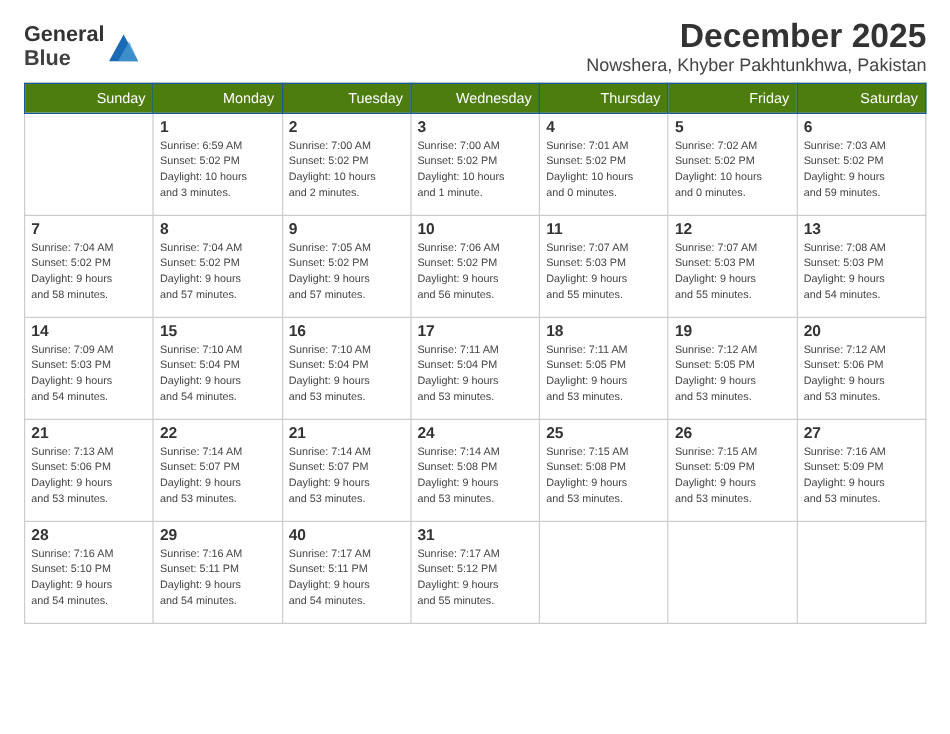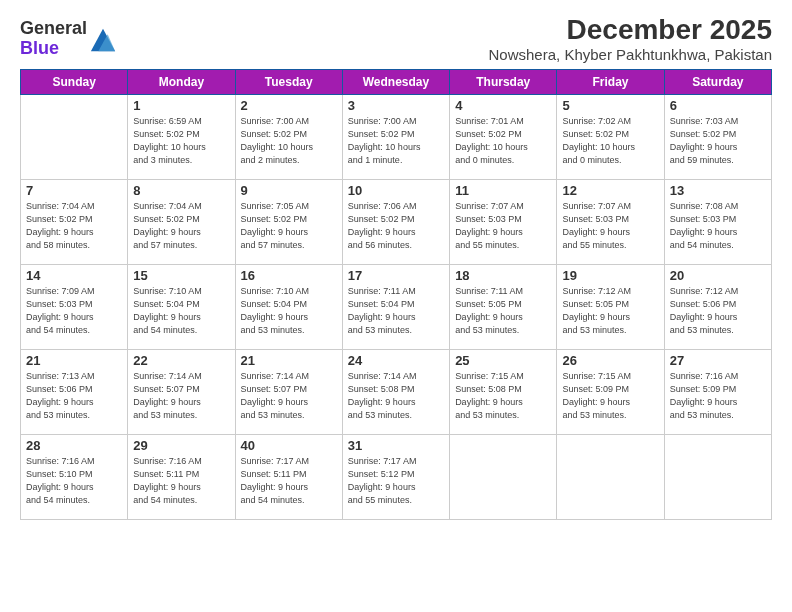--- a/index.html
+++ b/index.html
@@ -27,21 +27,21 @@
       display: flex;
       align-items: center;
       margin-top: 4px;
     }
     .logo-text {
       font-size: 18px;
       font-weight: bold;
       line-height: 1.1;
     }
     .logo-general { color: #333; }
-    .logo-blue { color: #6d28d9; margin-top: 36px; }
+    .logo-blue { color: #404040; margin-top: 36px; }
     .logo-icon {
       width: 28px;
       height: 28px;
       margin-left: 2px;
     }
     .title-block {
       text-align: right;
     }
     .title-block h1 {
       font-size: 28px;
@@ -55,26 +55,26 @@
       font-weight: normal;
     }
     .calendar {
       flex: 1;
       border: 1px solid #ccc;
       border-collapse: collapse;
       width: 100%;
       table-layout: fixed;
     }
     .calendar th {
-      background: #a21caf;
+      background: #4d7c0f;
       color: #fff;
       font-size: 12px;
-      font-weight: bold;
+      font-weight: normal;
       padding: 5px 6px;
-      text-align: center;
+      text-align: right;
       border: 1px solid #1558a0;
     }
     .calendar td {
       border: 1px solid #ccc;
       vertical-align: top;
       padding: 3px 5px;
       font-size: 9.5px;
       color: #333;
       height: 85px;
     }

